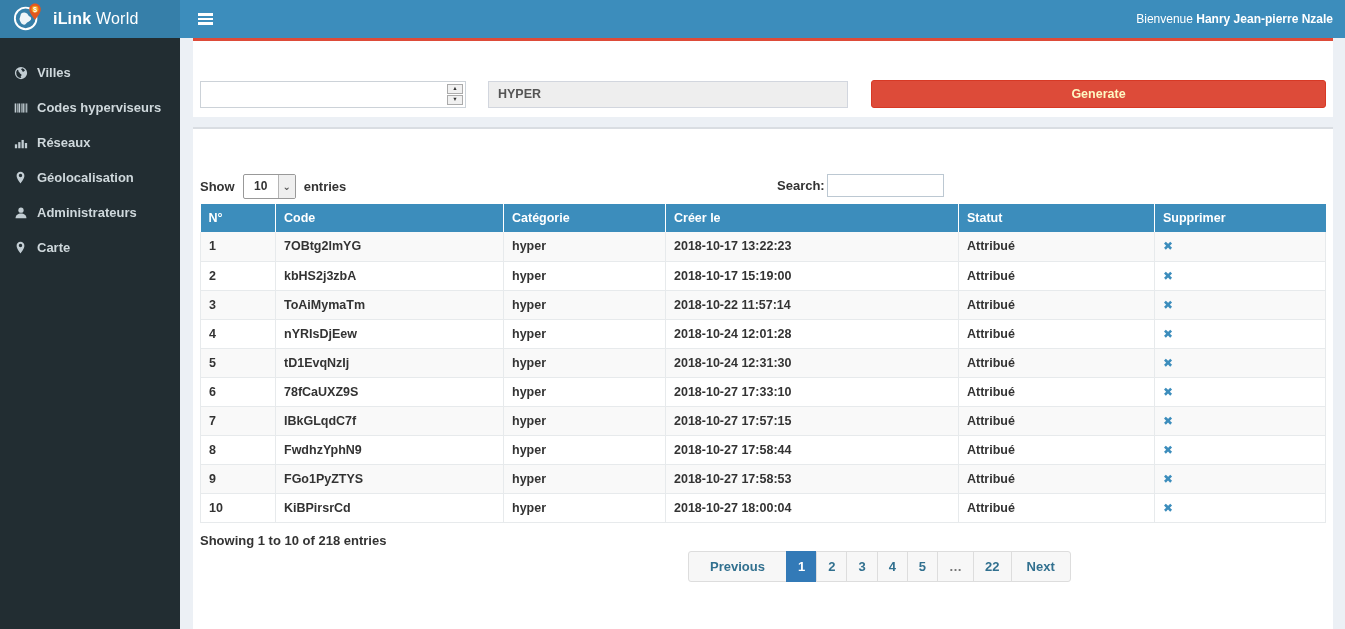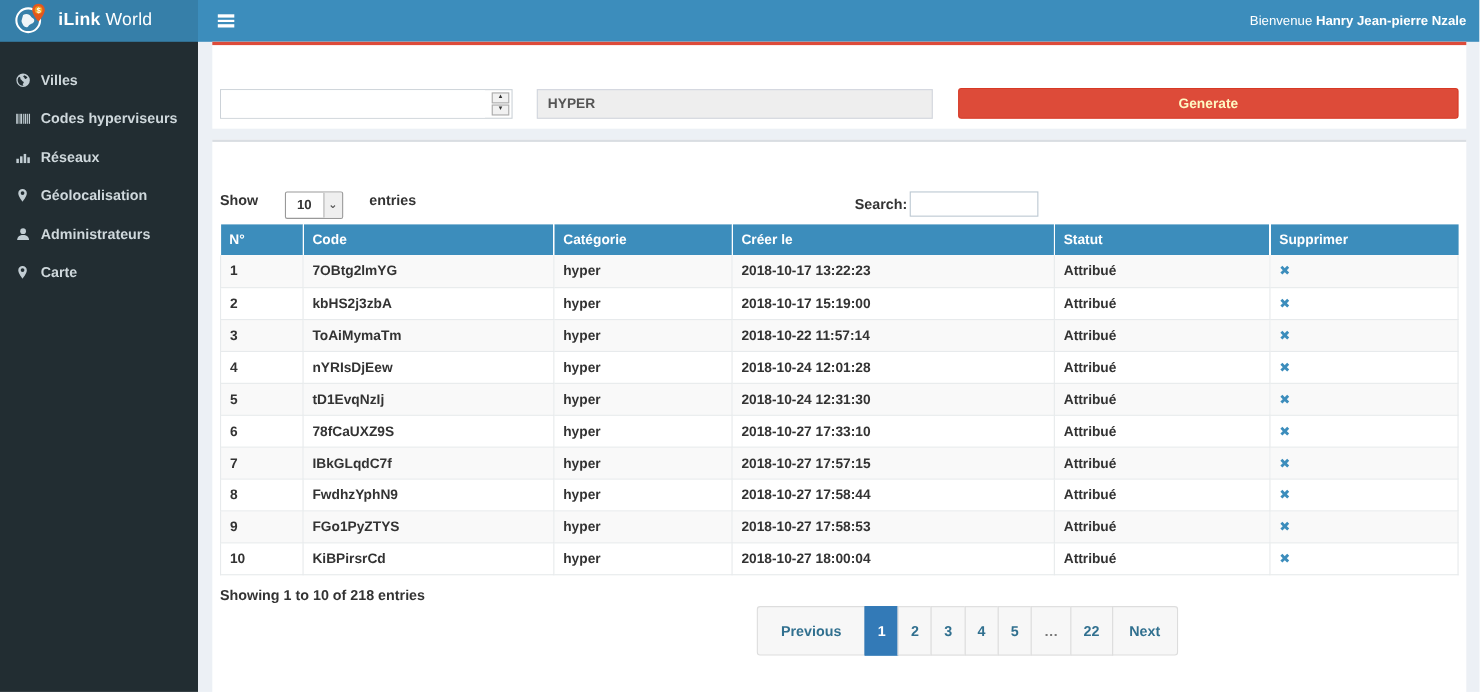--- a/index.html
+++ b/index.html
@@ -40,39 +40,39 @@
   .number-input-wrap { width:266px; height:27px; border:1px solid #ccd2d8; background:#fff; position:relative; margin-right:22px; }
   .number-input-wrap input { border:none; outline:none; width:240px; height:100%; padding:0 6px; font-family:inherit; font-size:13px; }
   .spinner { position:absolute; right:2px; top:2px; bottom:2px; width:16px; display:flex; flex-direction:column; gap:1px; }
   .spin-btn { flex:1; background:#f1f1f1; border:1px solid #ababab; font-size:5.5px; line-height:1; display:flex; align-items:center; justify-content:center; color:#333; cursor:pointer; padding:0; }
   .category-input { width:360px; height:27px; border:1px solid #d2d6de; background:#eee; color:#555; font-weight:600; font-size:12.5px; padding:0 9px; margin-right:23px; font-family:inherit; }
   .generate-btn { flex:1; height:28px; background:var(--accent,#dd4b39); color:#fef9c3; border:1px solid #d73925; border-radius:3px; font-size:12.5px; font-weight:600; cursor:pointer; font-family:inherit; }
 
   .table-panel { border-top:2px solid #d9dde2; padding:44px 7px 0; position:relative; height:600px; }
 
   .controls { position:relative; display:flex; align-items:center; height:26px; margin-bottom:5px; font-size:13px; font-weight:700; color:#333; }
-  .length { display:flex; gap:24px; }
+  .length { display:flex; align-items:center; gap:8px; }
   .select-box { width:53px; height:25px; border:1px solid #999; border-radius:2px; background:#fff; display:flex; align-items:stretch; font-weight:600; font-size:12px; cursor:pointer; overflow:hidden; }
   .select-box .val { flex:1; display:flex; align-items:center; justify-content:center; }
   .select-box .arrow-zone { width:17px; border-left:1px solid #b5b5b5; background:#efefef; display:flex; align-items:center; justify-content:center; color:#555; font-size:10px; }
   .search { position:absolute; left:577px; top:1px; display:flex; align-items:center; gap:2px; }
   .search input { width:117px; height:23px; border:1px solid #bcc8d2; font-family:inherit; font-size:12px; padding:0 5px; outline:none; }
 
   table { border-collapse:collapse; width:100%; table-layout:fixed; font-size:12.5px; color:#333; }
   th { background:var(--th-bg,#3c8dbc); color:#fff; text-align:left; font-weight:700; height:28px; padding:0 8px; border-right:1px solid rgba(255,255,255,.55); overflow:hidden; white-space:nowrap; }
   th:last-child { border-right:none; }
   td { height:29px; padding:0 8px; border:1px solid #e7eaec; border-top:none; font-weight:600; overflow:hidden; white-space:nowrap; }
   tbody tr:nth-child(odd) { background:#f9f9f9; }
   .del { color:var(--del,#3c8dbc); font-weight:700; font-size:12px; cursor:pointer; }
 
   .footer-row { position:relative; margin-top:10px; font-size:13px; font-weight:600; color:#333; }
   .pagination { position:absolute; left:488px; top:18px; display:flex; font-size:13px; }
   .page-btn { min-width:25px; padding:7px 11px; background:#f7f7f7; border:1px solid #ddd; margin-left:-1px; color:#31708f; text-align:center; cursor:pointer; font-weight:600; font-family:inherit; font-size:13px; }
   .page-btn.prev { border-radius:3px 0 0 3px; padding:7px 21px; margin-left:0; }
-  .page-btn.next { border-radius:0 3px 3px 0; padding:14px 15px; }
+  .page-btn.next { border-radius:0 3px 3px 0; padding:0 15px; }
   .page-btn.active { background:var(--active-pg,#337ab7); border-color:var(--active-pg,#337ab7); color:#fff; }
   .page-btn.ellipsis { cursor:default; color:#777; }
 </style>
 </head>
 <body>
 
 <div class="app">
 
   <aside class="sidebar">
     <div class="logo">

